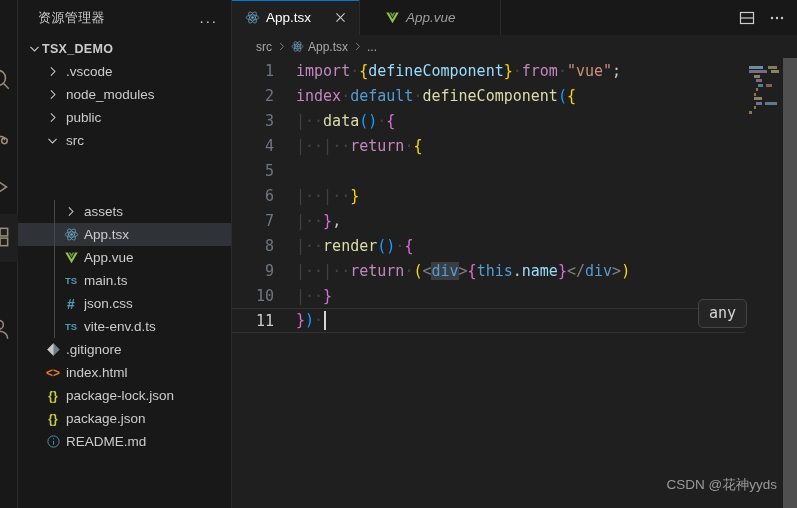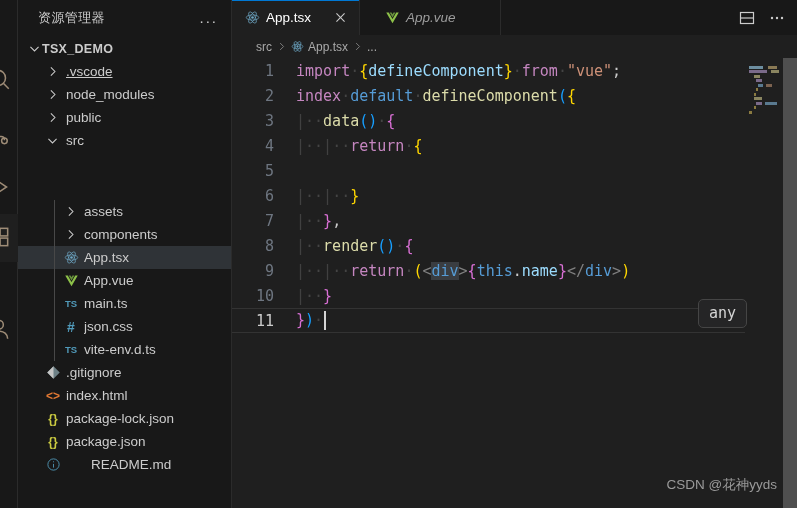--- a/index.html
+++ b/index.html
@@ -226,21 +226,21 @@
 
       <div class="row root" style="padding-left:8px;">
         <span class="chev">
           <svg viewBox="0 0 16 16" fill="none" stroke="currentColor" stroke-width="1.3">
               <polyline points="3,6 8,11 13,6"></polyline>
             </svg>
         </span>
         <span class="label">TSX_DEMO</span>
       </div>
 
-      <div class="row" style="padding-left:26px;text-decoration:underline;">
+      <div class="row" style="padding-left:26px;">
         <span class="chev">
           <svg viewBox="0 0 16 16" fill="none" stroke="currentColor" stroke-width="1.3">
               <polyline points="6,3 11,8 6,13"></polyline>
             </svg>
         </span>
         <span class="label" style="padding-left:6px;">.vscode</span>
       </div>
 
       <div class="row" style="padding-left:26px;">
         <span class="chev">
@@ -271,28 +271,20 @@
 
       <div class="row guide" style="padding-left:44px;margin-top:48px;">
         <span class="chev">
           <svg viewBox="0 0 16 16" fill="none" stroke="currentColor" stroke-width="1.3">
               <polyline points="6,3 11,8 6,13"></polyline>
             </svg>
         </span>
         <span class="label" style="padding-left:6px;">assets</span>
       </div>
 
-      <div class="row guide" style="padding-left:44px;">
-        <span class="chev">
-          <svg viewBox="0 0 16 16" fill="none" stroke="currentColor" stroke-width="1.3">
-              <polyline points="6,3 11,8 6,13"></polyline>
-            </svg>
-        </span>
-        <span class="label" style="padding-left:6px;">components</span>
-      </div>
 
       <div class="row guide selected" style="padding-left:44px;">
         <span class="ficon">
           <svg viewBox="0 0 24 24" fill="none" stroke="#6ea8c6" stroke-width="1.1">
             <circle cx="12" cy="12" r="2.1" fill="#6ea8c6" stroke="none"></circle>
             <ellipse cx="12" cy="12" rx="10" ry="4.2"></ellipse>
             <ellipse cx="12" cy="12" rx="10" ry="4.2" transform="rotate(60 12 12)"></ellipse>
             <ellipse cx="12" cy="12" rx="10" ry="4.2" transform="rotate(120 12 12)"></ellipse>
           </svg>
         </span>
@@ -354,21 +346,21 @@
         <span class="label">package-lock.json</span>
       </div>
 
       <div class="row" style="padding-left:26px;">
         <span class="ficon">
           <span class="txt" style="color:#cbcb41;font-size:12px;">{}</span>
         </span>
         <span class="label">package.json</span>
       </div>
 
-      <div class="row" style="padding-left:26px;gap:25px;">
+      <div class="row" style="padding-left:26px;">
         <span class="ficon">
           <svg viewBox="0 0 24 24" fill="none" stroke="#519aba" stroke-width="1.4">
             <circle cx="12" cy="12" r="9"></circle>
               <line x1="12" y1="11" x2="12" y2="17"></line>
             <circle cx="12" cy="7.6" r=".9" fill="#519aba" stroke="none"></circle>
           </svg>
         </span>
         <span class="label">README.md</span>
       </div>
 

